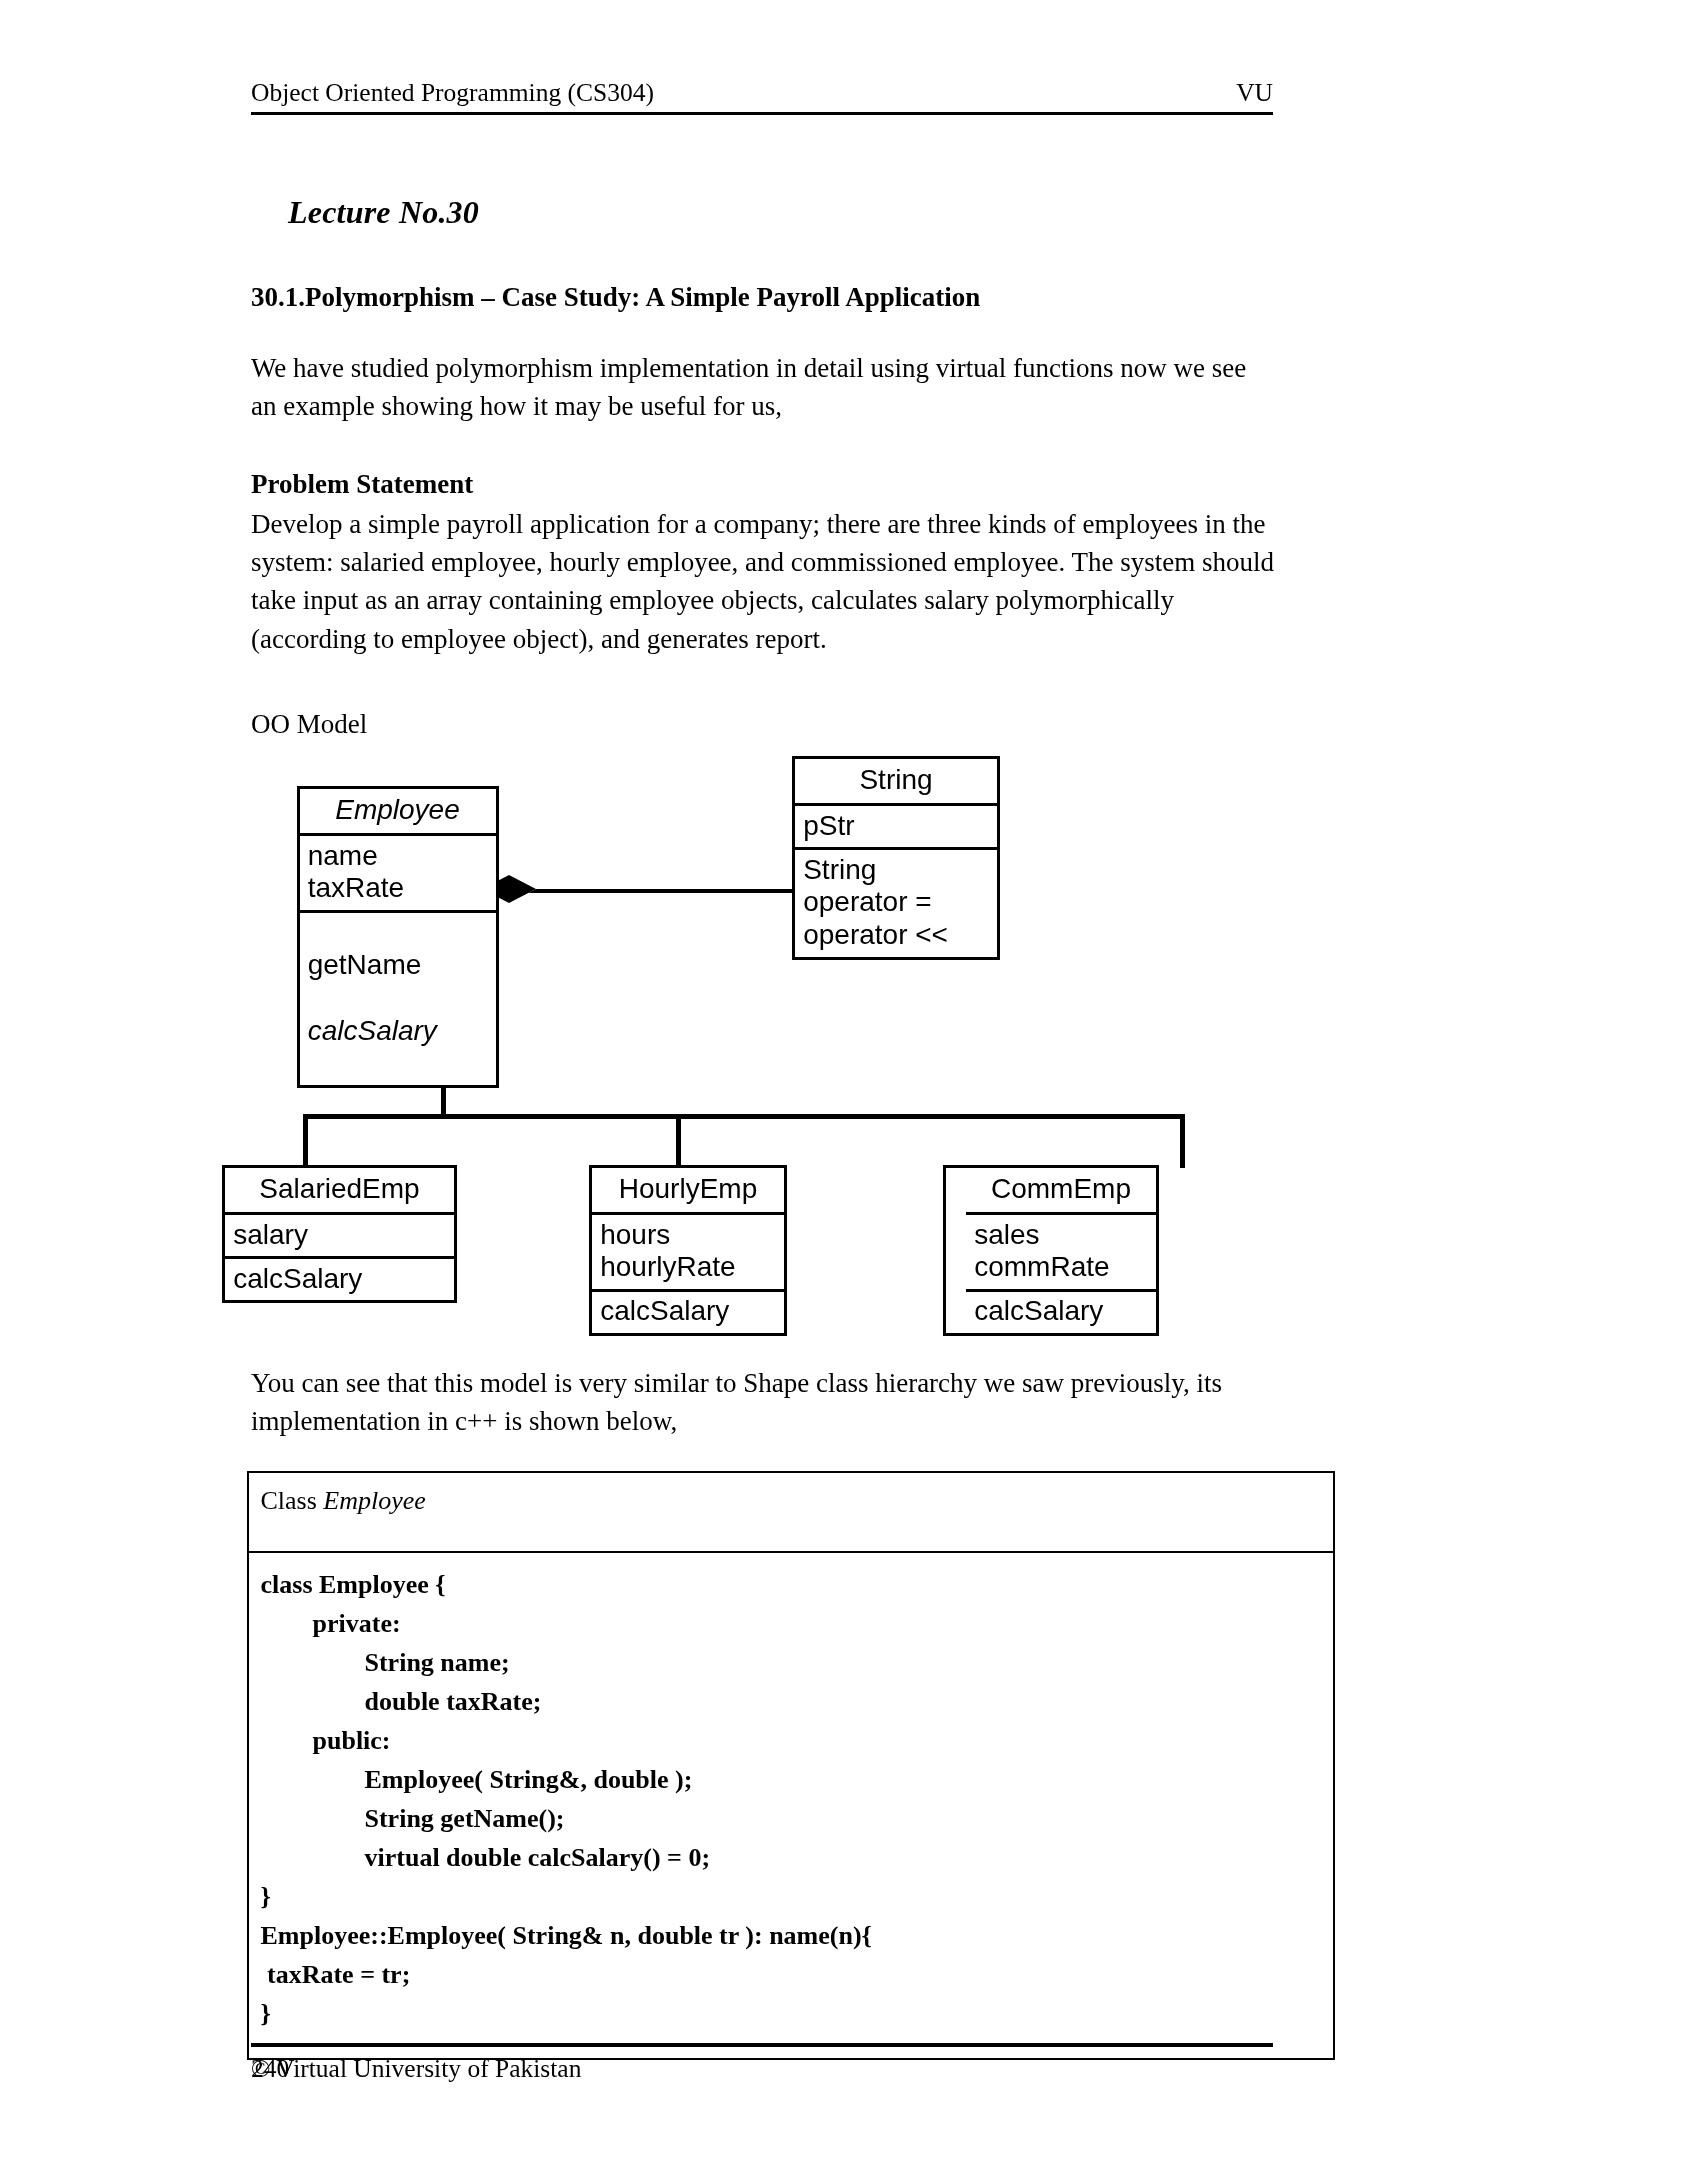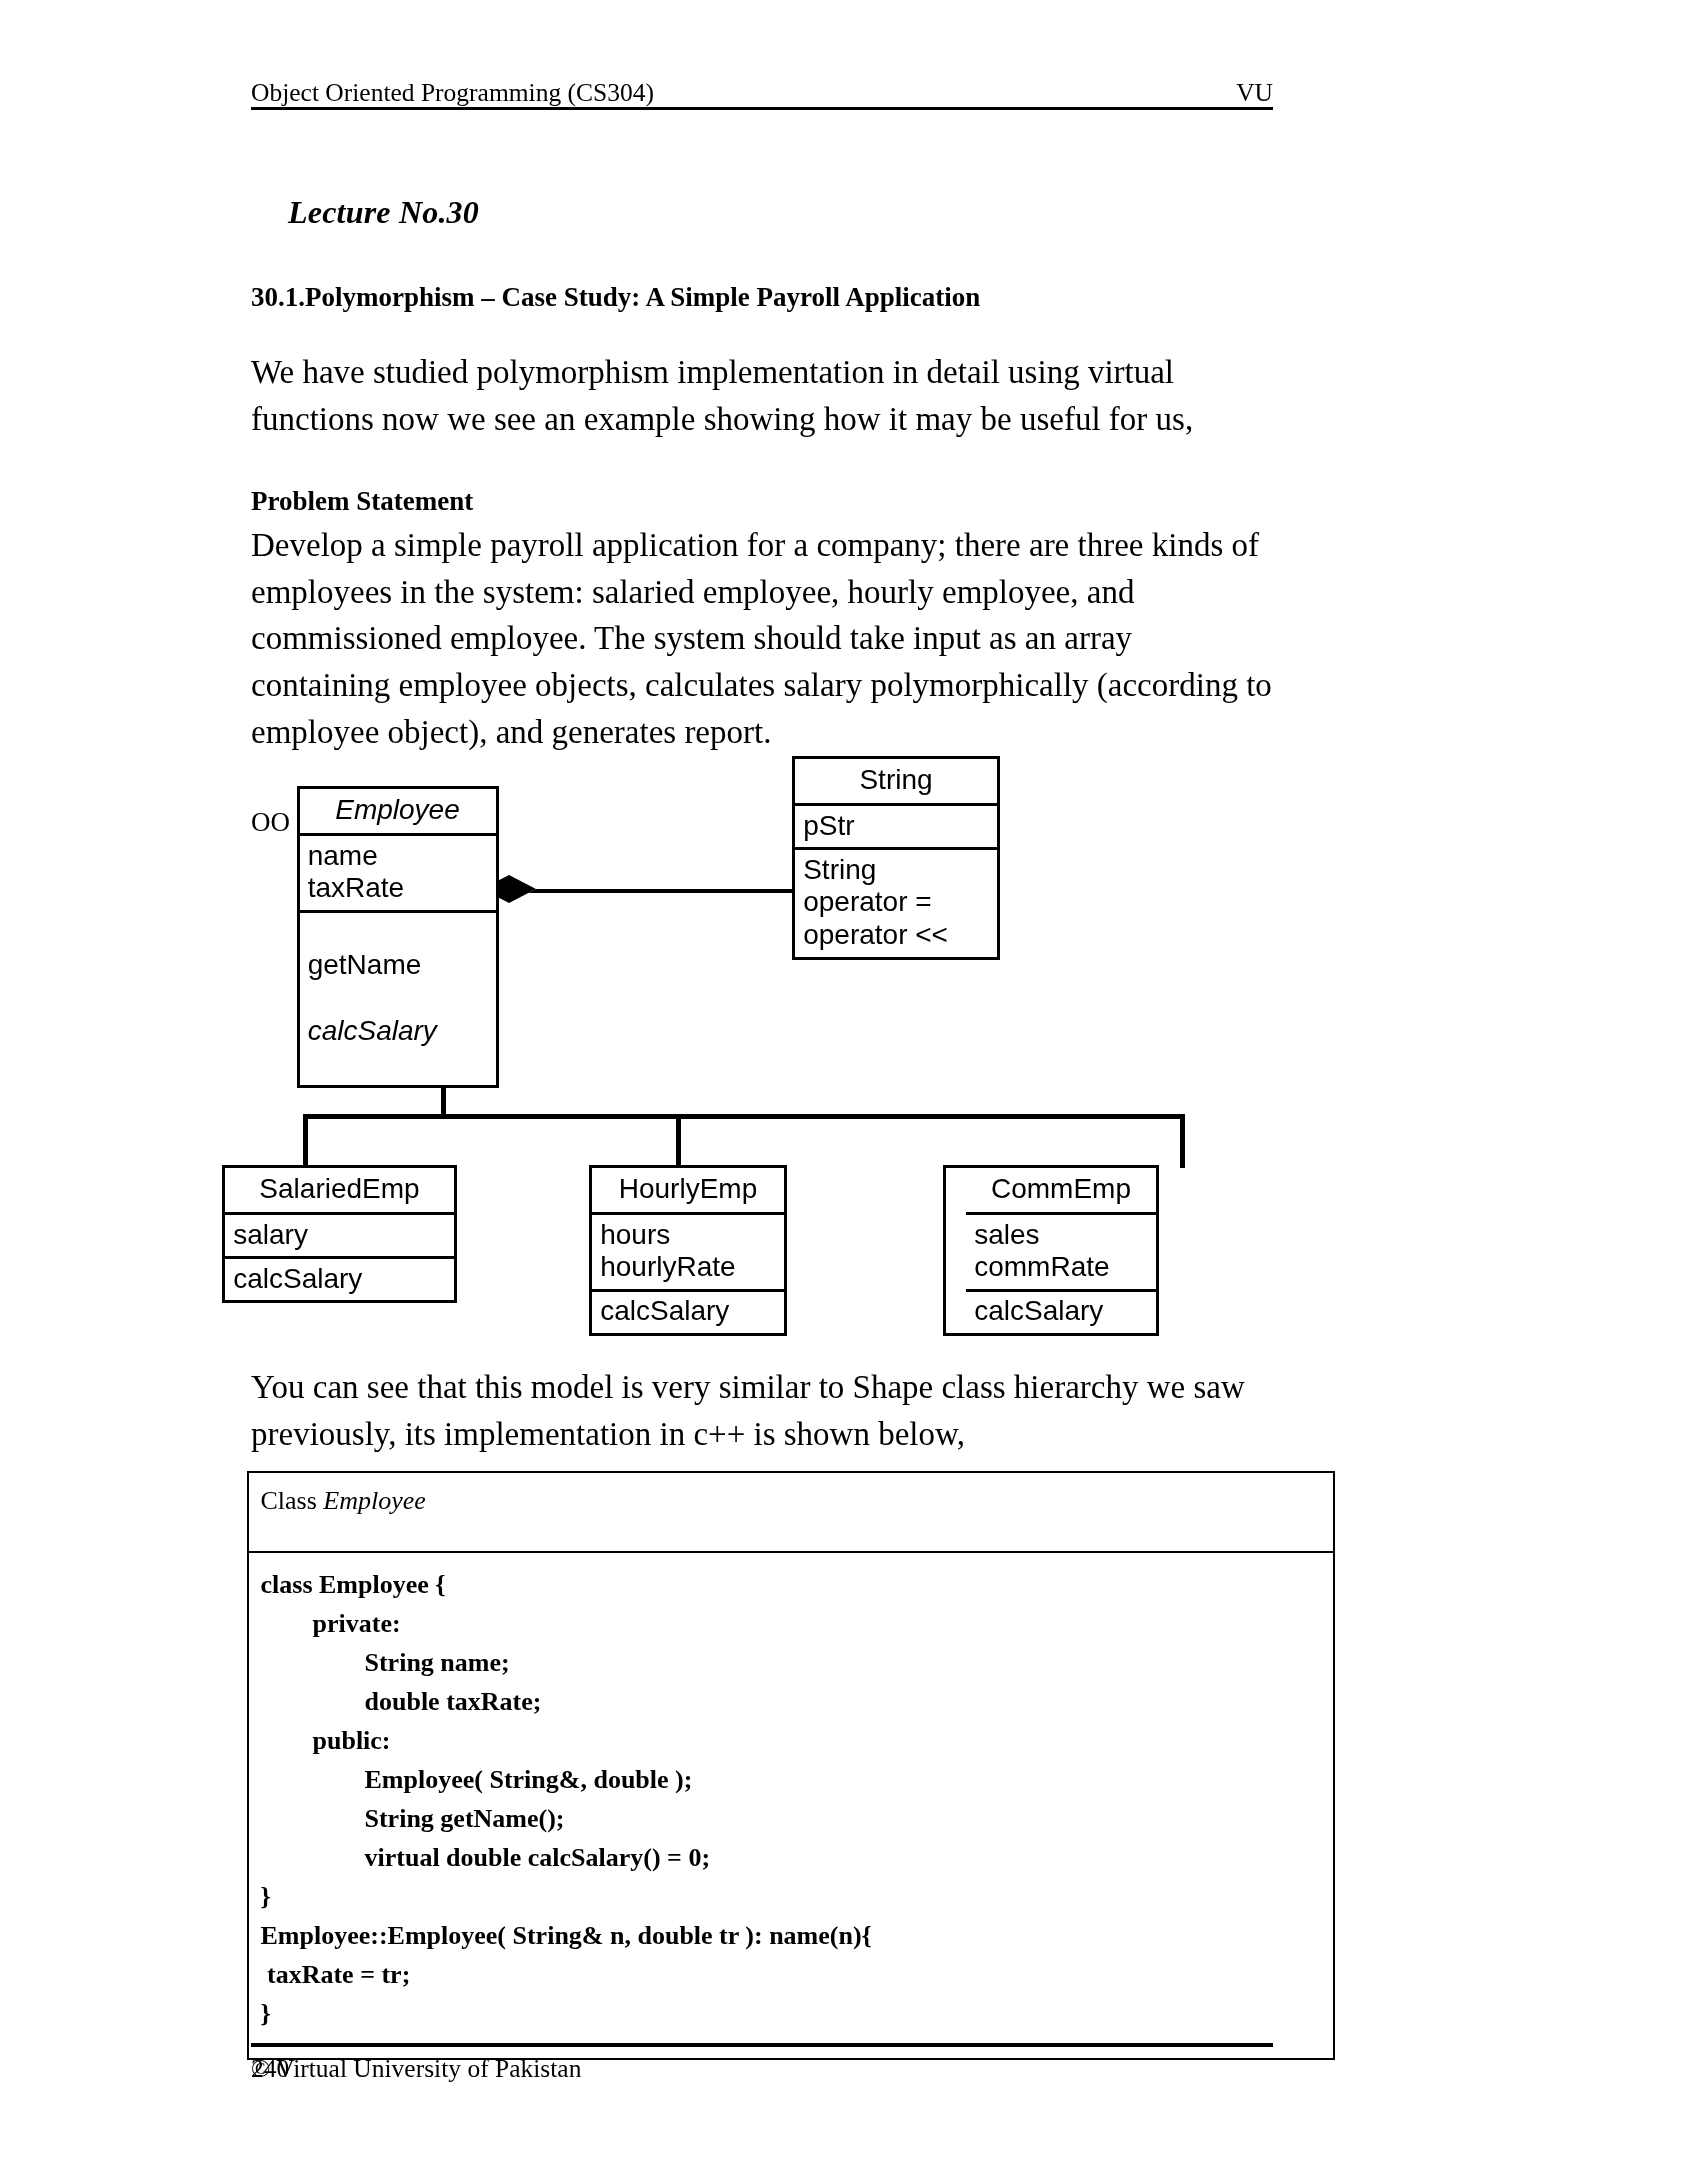--- a/index.html
+++ b/index.html
@@ -22,20 +22,21 @@
   
   .header {
     position: absolute;
     left: 251px;
     top: 78px;
     width: 1022px;
     display: flex;
     justify-content: space-between;
     align-items: flex-end;
     border-bottom: 3.3px solid #000;
+    padding-bottom: 5px;
   }
   .header-left, .header-right {
     font-size: 25.5px;
     line-height: 1.15;
     white-space: nowrap;
   }
 
   
   .content {
     position: absolute;
@@ -49,21 +50,21 @@
     margin: 29px 0 0 37px;
     letter-spacing: 0.2px;
     font-style: italic;
   }
   .section-heading {
     font-weight: bold;
     font-size: 27px;
     margin: 51px 0 0 0;
   }
   .para {
-    font-size: 33px;
+    font-size: 27px;
     line-height: 1.42;
     margin: 36px 0 0 0;
     width: 1026px;
   }
   .sub-heading {
     font-weight: bold;
     font-size: 27px;
     margin: 43px 0 0 0;
   }
   .sub-heading + .para { margin-top: 5px; }

